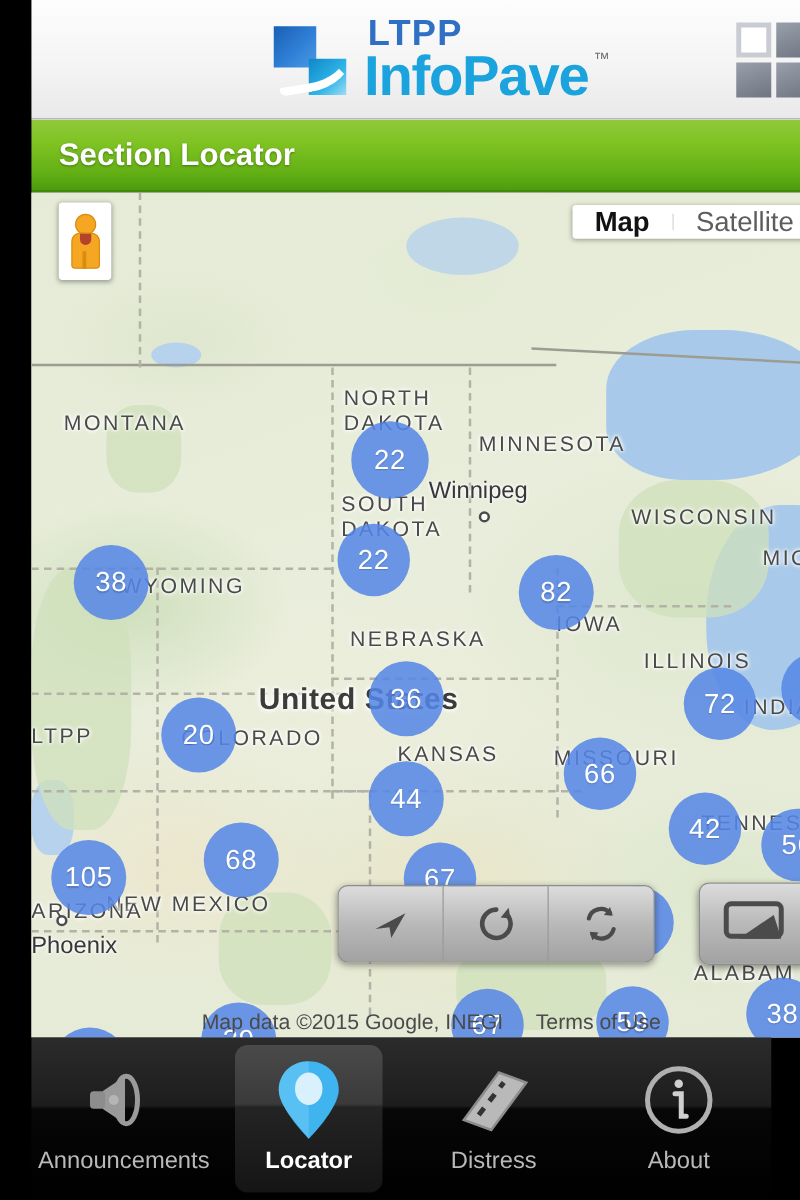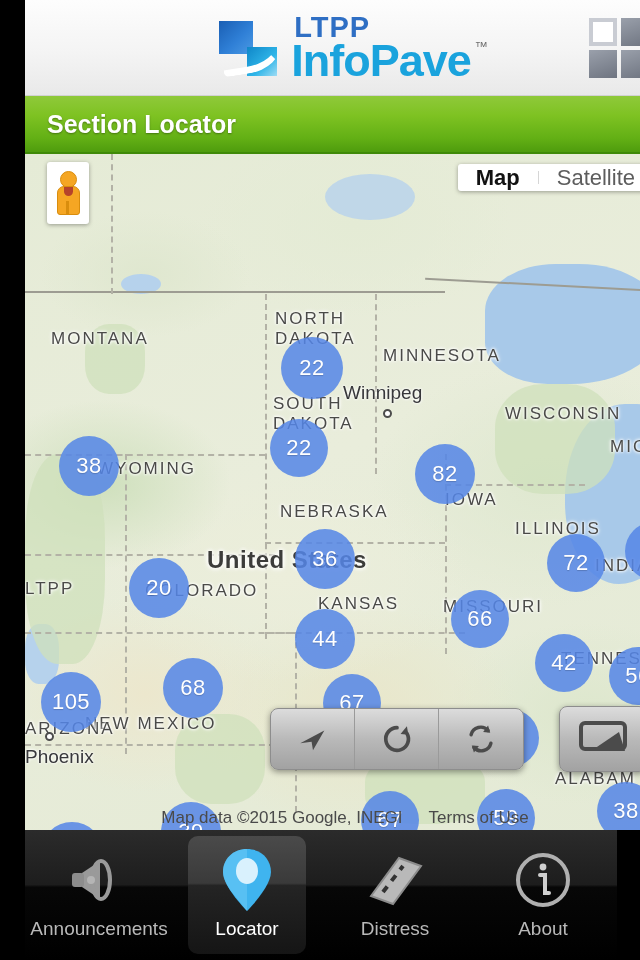--- a/index.html
+++ b/index.html
@@ -248,21 +248,21 @@
   }
   .tab.active .tabinner {
     background: linear-gradient(180deg,#4a4a4a 0%, #3a3a3a 40%, #242424 42%, #151515 100%);
   }
   .tab .ic { position: relative; z-index: 2; height: 60px;
              display: flex; align-items: center; justify-content: center; }
   .tab .lbl {
     position: relative; z-index: 2;
     font-size: 19px; color: #b9b9b9; margin-top: 2px;
   }
-  .tab.active .lbl { color: #fff; font-weight: normal; }
+  .tab.active .lbl { color: #fff; font-weight: bold; }
 </style>
 </head>
 <body>
 
 <div id="app">
 
   <div class="header">
     <div class="logo-wrap">
       <div class="logo-mark">
         <div class="sq1"></div>

